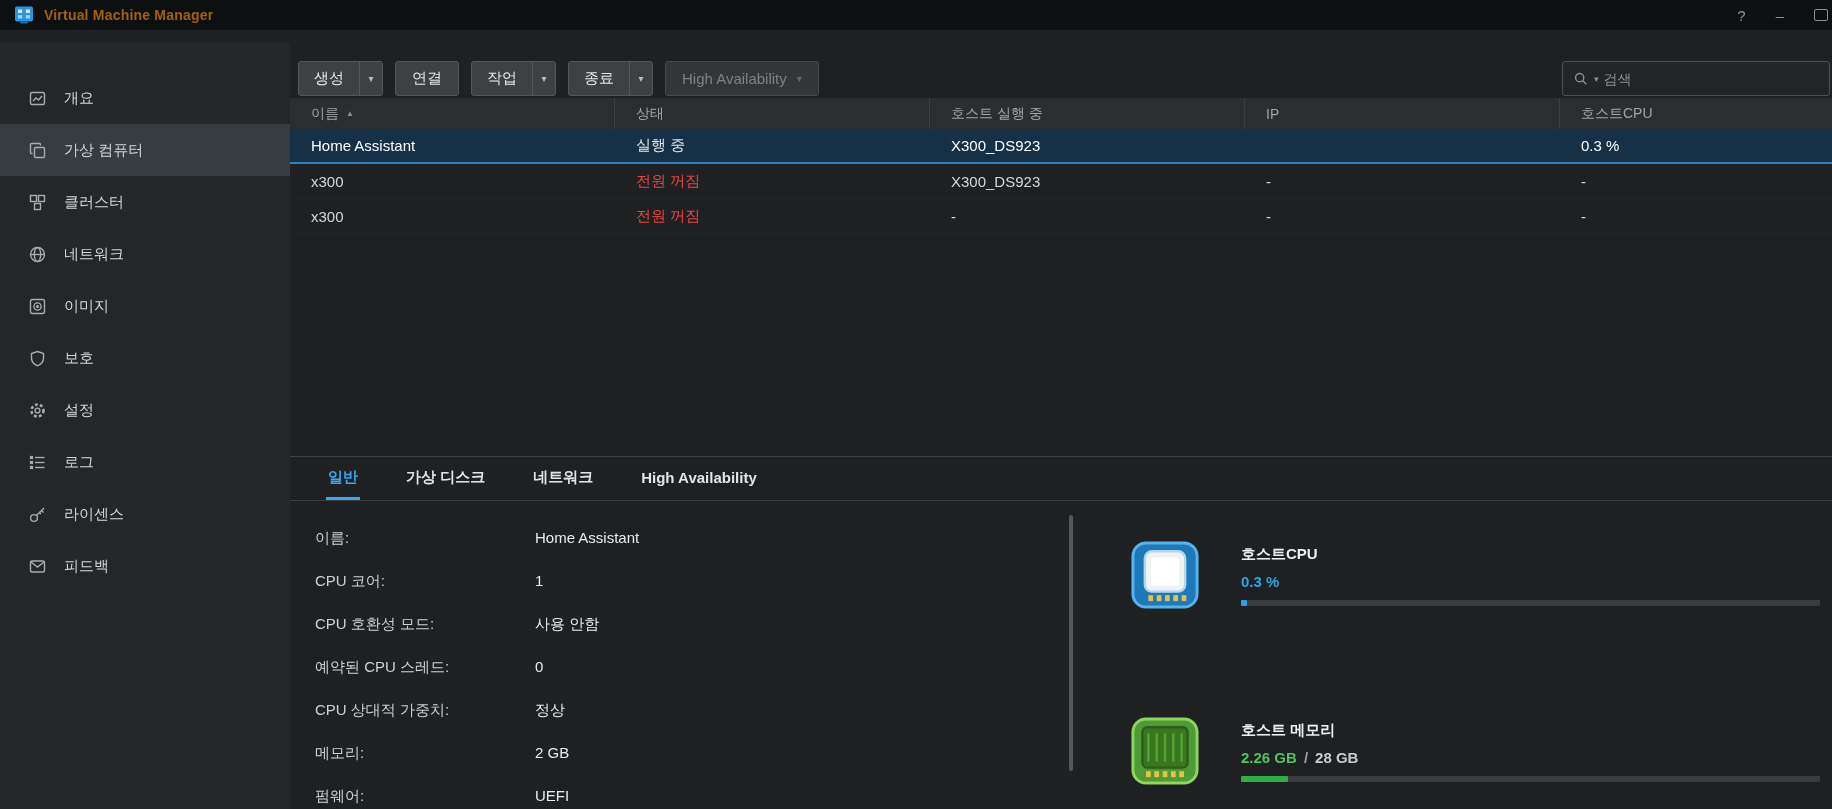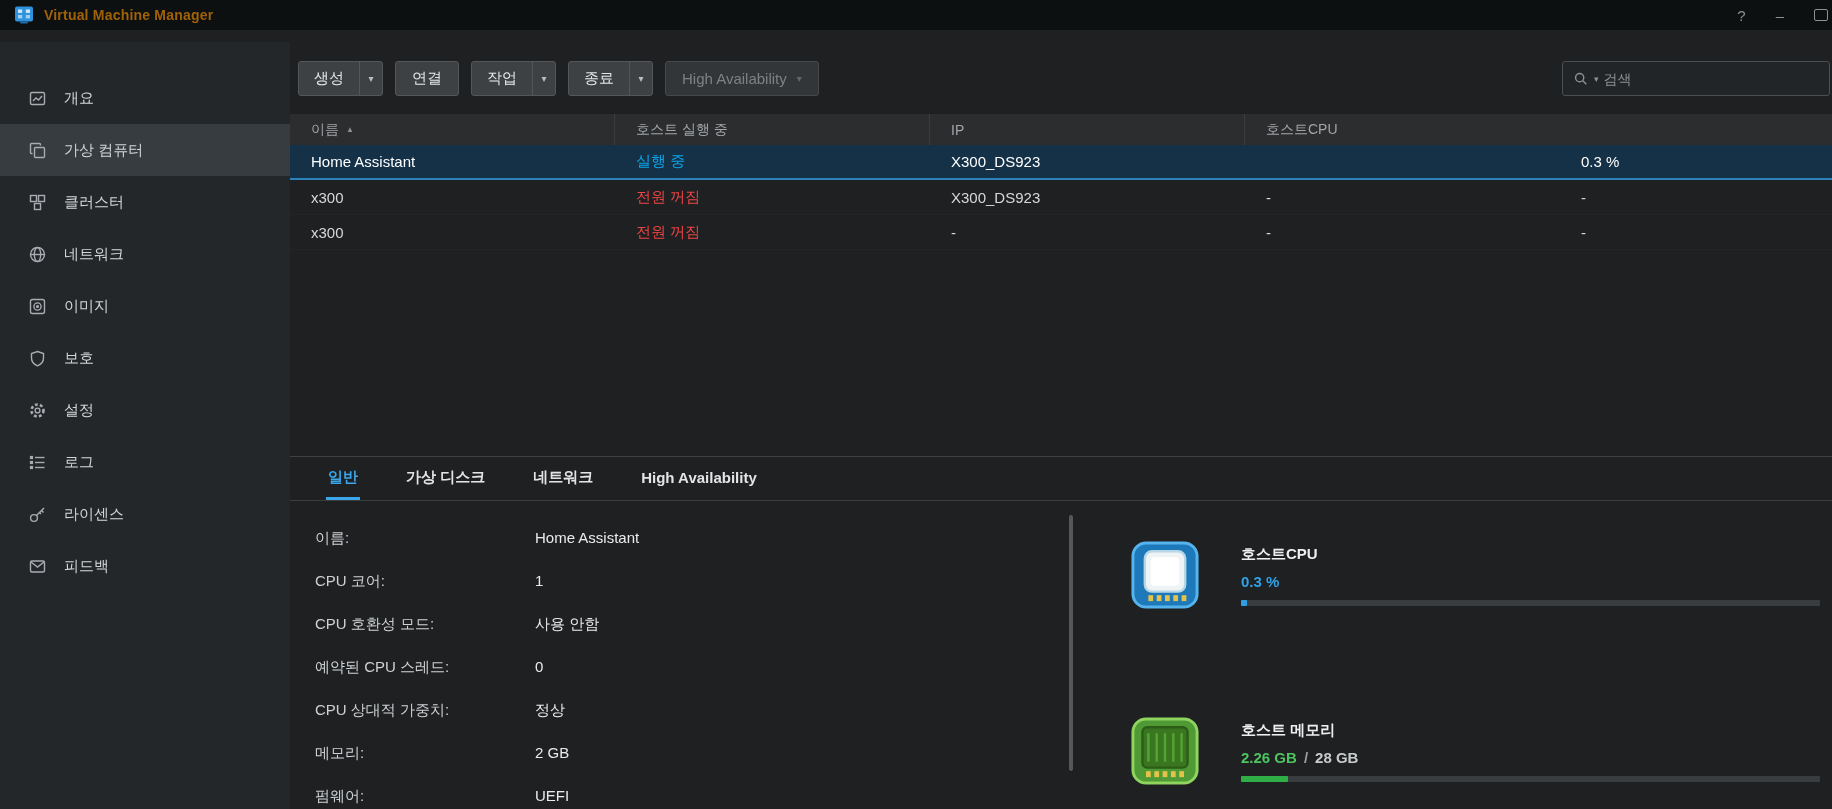--- a/index.html
+++ b/index.html
@@ -38,30 +38,30 @@
   .btn.disabled{color:#7e8184;background:#333638;border-color:#46494c;cursor:default;}
   .btn.disabled .caret-in{color:#64676a;}
   .search{position:absolute;right:2px;top:0;height:35px;width:268px;border:1px solid #4c4f52;
           border-radius:3px;display:flex;align-items:center;padding:0 10px;gap:5px;background:#222527;}
   .search svg{width:16px;height:16px;stroke:#8d9093;fill:none;stroke-width:1.6;}
   .search .scope-caret{font-size:9px;color:#8d9093;cursor:pointer;}
   .search input{background:transparent;border:none;outline:none;color:#22c55e;font-size:14px;flex:1;min-width:0;}
   .search input::placeholder{color:#8d9093;}
 
   
-  .vm-table{position:absolute;top:84px;left:0;right:0;}
+  .vm-table{position:absolute;top:68px;left:0;right:0;}
   .t-header{height:31px;background:#2b2d2f;display:flex;color:#a2a5a8;font-size:14px;}
   .t-cell{padding-left:21px;display:flex;align-items:center;overflow:hidden;white-space:nowrap;}
   .t-header .t-cell{border-right:1px solid #3b3e40;}
   .t-header .t-cell:last-child{border-right:none;}
   .c1{width:325px;}.c2{width:315px;}.c3{width:315px;}.c4{width:315px;}.c5{flex:1;}
   .sort-arrow{font-size:8px;margin-left:7px;color:#8d9093;}
   .t-row{height:35px;display:flex;font-size:15px;color:#d6d8da;border-bottom:1px solid #232527;cursor:pointer;}
   .t-row.selected{background:#143147;border-bottom:2px solid #2e82bb;color:#ffffff;}
-  .status-on{color:#0ea5e9;}
+  .status-on{color:#e5e5e5;}
   .status-off{color:#ef4444;}
 
   
   .details{position:absolute;top:426px;left:0;right:0;bottom:0;border-top:1px solid #3f4243;}
   .tabs{height:44px;display:flex;align-items:stretch;padding-left:20px;border-bottom:1px solid #3a3d3f;gap:28px;}
   .tab{font-size:15px;font-weight:bold;color:#e2e4e5;display:flex;align-items:center;
        border-bottom:3px solid transparent;cursor:pointer;padding:0 2px;margin-left:16px;}
   .tab.active{color:#3ba6ea;border-bottom-color:#3ba6ea;}
 
   .fields{position:absolute;left:25px;top:72px;width:730px;}
@@ -241,20 +241,23 @@
       <input placeholder="검색" style="">
     </div>
   </div>
 
   <div class="vm-table">
     <div class="t-header">
       <div class="t-cell c1">
         <span>이름</span>
         <span class="sort-arrow">▲</span>
       </div>
+      <div class="t-cell c2">
+          <span>상태</span>
+        </div>
       <div class="t-cell c3">
           <span>호스트 실행 중</span>
         </div>
       <div class="t-cell c4">
           <span>IP</span>
         </div>
       <div class="t-cell c5">
           <span>호스트CPU</span>
         </div>
     </div>

